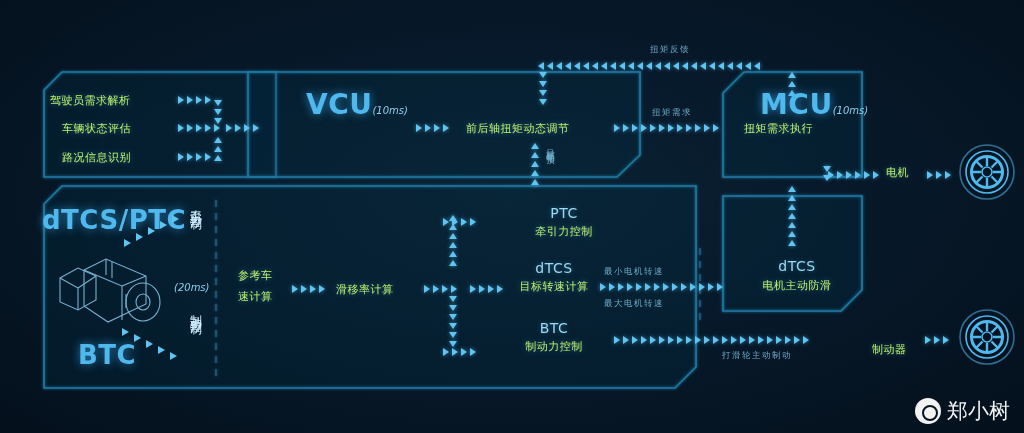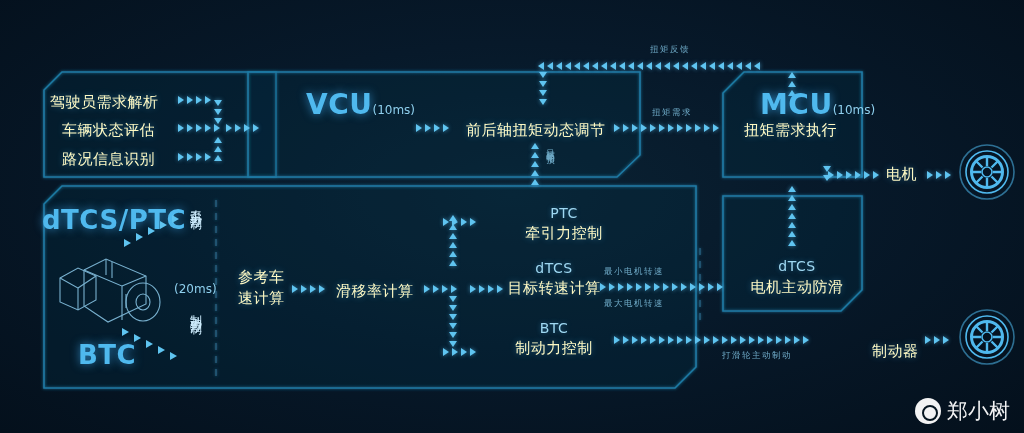--- a/index.html
+++ b/index.html
@@ -11,25 +11,25 @@
   .stage{position:absolute;inset:0;}
 
   
   .abs{position:absolute;}
 
   
   .outline{position:absolute;left:0;top:0;width:1024px;height:433px;pointer-events:none;}
 
   
   .t{position:absolute;color:#bfe6fb;white-space:nowrap;letter-spacing:.5px;}
-  .cn{font-size:15px;color:#fef9c3;text-shadow:0 0 6px rgba(80,190,255,.45);}
+  .cn{font-size:11px;color:#bef264;text-shadow:0 0 6px rgba(80,190,255,.45);}
   .tiny{font-size:8.5px;color:#6ea9c6;letter-spacing:1.5px;}
   .big{font-size:28px;font-weight:bold;color:#4fb9ee;text-shadow:0 0 10px rgba(60,170,240,.7);letter-spacing:.5px;text-align:right;}
   .big2{font-size:26px;font-weight:bold;color:#4fb9ee;text-shadow:0 0 10px rgba(60,170,240,.7);}
-  .ms{font-size:12px;color:#8fd0ee;letter-spacing:0;}
+  .ms{font-size:10px;color:#8fd0ee;letter-spacing:0;font-style:italic;}
   .mid{font-size:14px;color:#cdeeff;text-shadow:0 0 5px rgba(80,190,255,.4);}
   .vert{writing-mode:vertical-rl;text-orientation:upright;letter-spacing:2px;}
   .vert-sm{writing-mode:vertical-rl;text-orientation:upright;letter-spacing:1px;font-size:8.5px;color:#6ea9c6;}
   .ctr{text-align:center;}
 
   
   .chain{position:absolute;display:flex;align-items:center;gap:3px;}
   .chain.v{flex-direction:column;}
   .chev{width:0;height:0;border-style:solid;filter:drop-shadow(0 0 2px rgba(90,200,255,.6));}
   .chev.r{border-width:4px 0 4px 6px;border-color:transparent transparent transparent #5fc4f0;}

